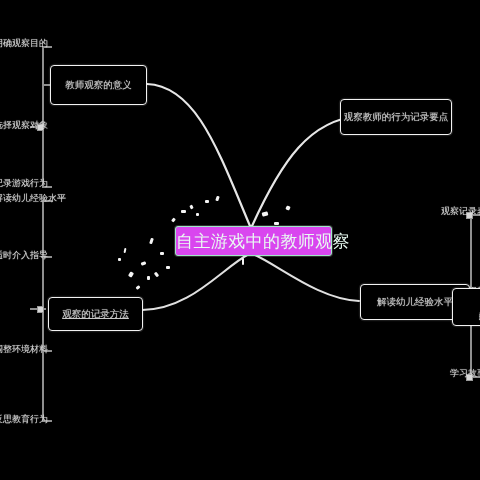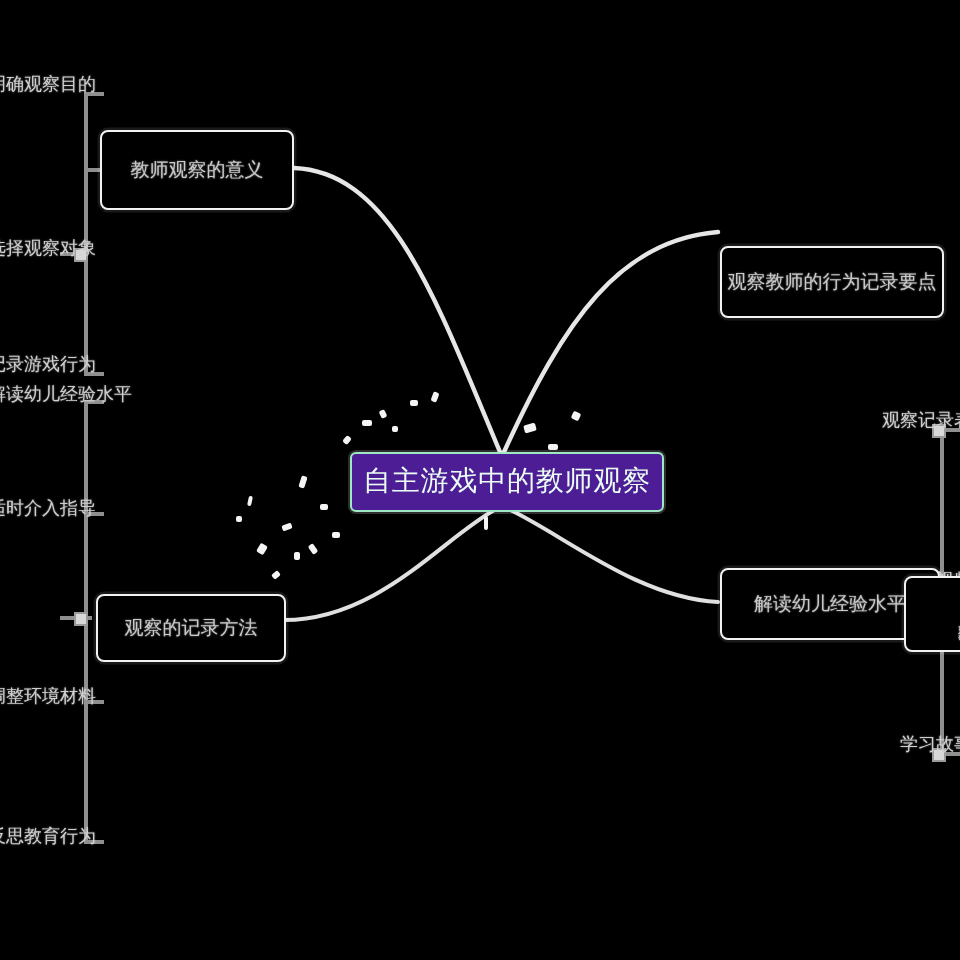--- a/index.html
+++ b/index.html
@@ -2,42 +2,42 @@
 <html><head>
 <meta charset="utf-8">
 <style>
   html,body{margin:0;padding:0;background:#000;}
   #root{position:relative;width:480px;height:480px;background:#000000;overflow:hidden;
         font-family:"DejaVu Sans","Liberation Sans",sans-serif;}
 
   
   .center-node{
     position:absolute;left:175px;top:226px;width:155px;height:28px;
-    background:#4c1d95;border:1px solid #9fe8c6;border-radius:3px;
-    display:flex;align-items:center;justify-content:center;
-    color:#e9fbf2;font-size:14px;letter-spacing:.4px;white-space:nowrap;
+    background:#d946ef;border:1px solid #9fe8c6;border-radius:3px;
+    display:flex;align-items:center;
+    color:#e9fbf2;font-size:17px;letter-spacing:.4px;white-space:nowrap;
     box-shadow:0 0 0 1px rgba(255,255,255,.18);
     z-index:40;
   }
 
   
   .branch{
     position:absolute;background:#000;border:1.2px solid #f2f2f2;border-radius:4px;
     display:flex;align-items:center;justify-content:center;
     color:#c9c9c9;font-size:9.5px;white-space:nowrap;overflow:hidden;
     box-shadow:0 0 0 1.2px rgba(255,255,255,.10);
     z-index:35;
   }
   .branch-inner{
     width:100%;text-align:center;filter:blur(.25px);
     text-shadow:0 0 1px rgba(255,255,255,.55);
   }
   #b-tl{left:50px;top:65px;width:95px;height:38px;justify-content:center;}
-  #b-bl{left:48px;top:297px;width:93px;height:32px;}
-  #b-tr{left:360px;top:99px;width:110px;height:34px;margin-top:24px;}
+  #b-bl{left:48px;top:297px;width:93px;height:32px;text-decoration:underline;}
+  #b-tr{left:340px;top:99px;width:110px;height:34px;}
   #b-br{left:360px;top:284px;width:108px;height:34px;}
   #b-rr{left:452px;top:288px;width:34px;height:36px;}
 
   
   .leaf{
     position:absolute;color:#cfcfcf;font-size:9px;white-space:nowrap;
     filter:blur(.3px);text-shadow:0 0 1px rgba(255,255,255,.5);
     z-index:30;line-height:1.15;
   }
   .leaf.left{left:-6px;text-align:left;}

